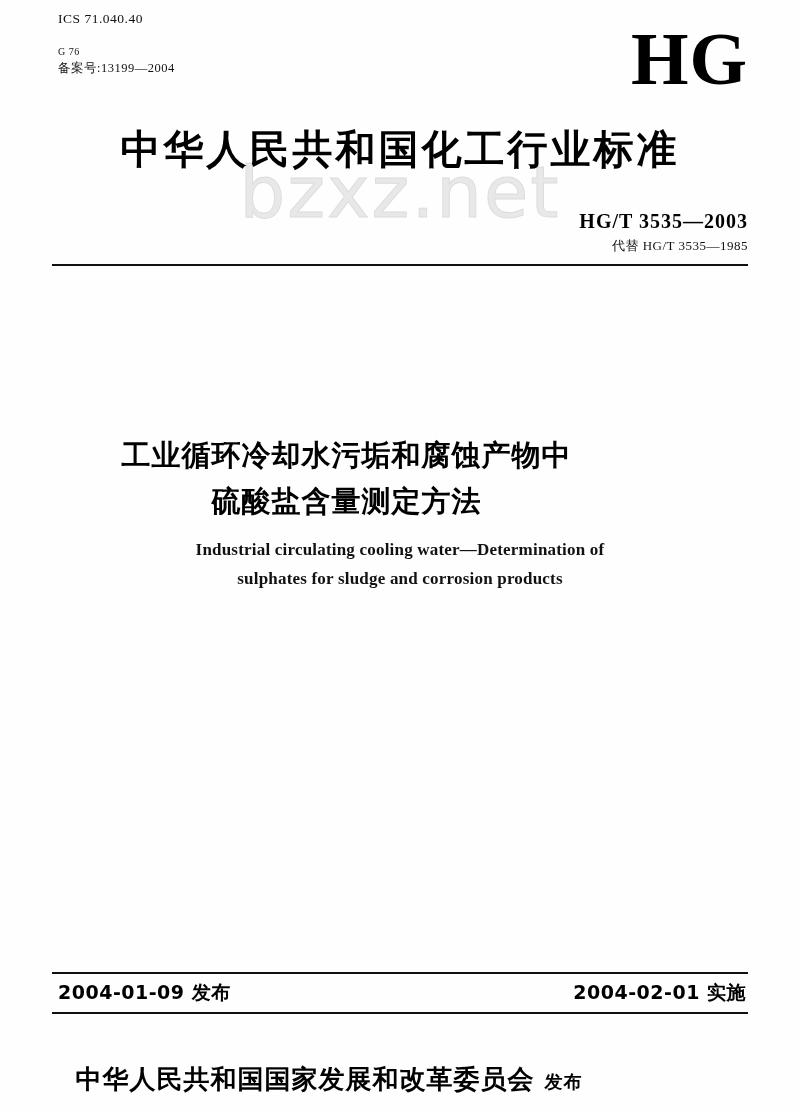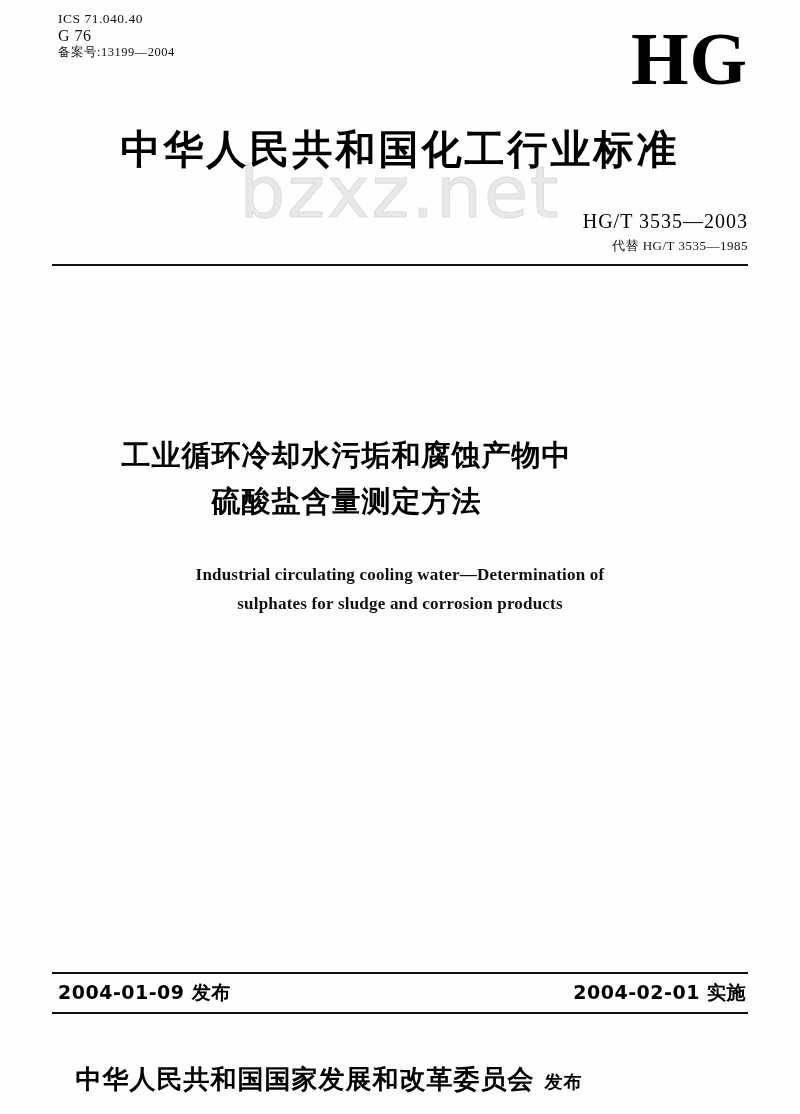--- a/index.html
+++ b/index.html
@@ -48,21 +48,21 @@
     z-index: 2;
   }
   .header div {
     font-family: "Liberation Serif", serif;
     font-size: 13px;
     line-height: 17px;
     letter-spacing: 0.5px;
     color: #111;
   }
   .header .ics { font-size: 13.5px; }
-  .header .g76 { font-size: 16px; }
+  .header .g76 { font-size: 10px; margin-top: 16px; }
   .header .filing { font-size: 12.5px; }
 
   .hg-logo {
     position: absolute;
     right: 52px;
     top: 24px;
     font-family: "Liberation Serif", serif;
     font-weight: bold;
     font-size: 74px;
     line-height: 70px;
@@ -87,21 +87,21 @@
 
   .std-no {
     position: absolute;
     right: 52px;
     top: 210px;
     text-align: right;
     z-index: 2;
   }
   .std-no .num {
     font-family: "Liberation Serif", serif;
-    font-weight: normal;
+    font-weight: bold;
     font-size: 20px;
     letter-spacing: 1px;
     color: #000;
   }
   .std-no .replaces {
     margin-top: 4px;
     font-family: "Liberation Serif", serif;
     font-size: 13px;
     letter-spacing: 0.5px;
     color: #111;
@@ -128,21 +128,21 @@
     font-weight: bold;
     font-size: 29px;
     line-height: 46px;
     letter-spacing: 1px;
     color: #000;
     z-index: 2;
   }
   .en-title {
     position: absolute;
     left: 0;
-    top: 560px;
+    top: 535px;
     width: 800px;
     text-align: center;
     font-family: "Liberation Serif", serif;
     font-weight: bold;
     font-size: 17px;
     line-height: 29px;
     letter-spacing: 0.2px;
     color: #111;
     z-index: 2;
   }

